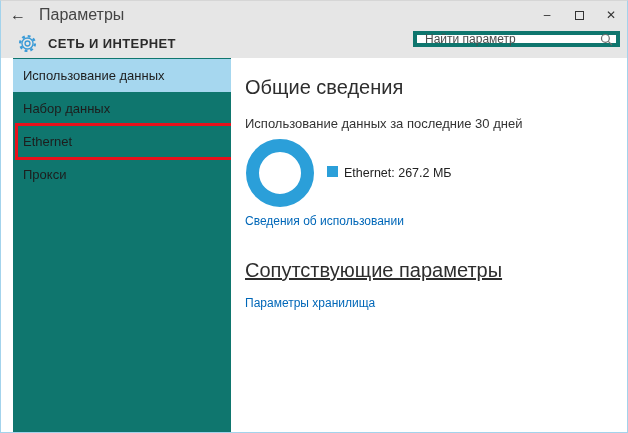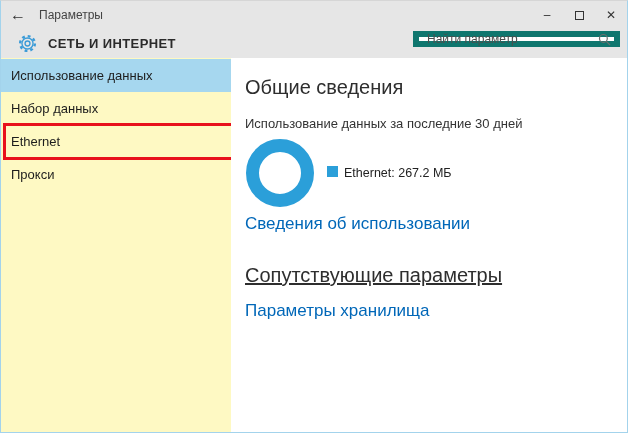--- a/index.html
+++ b/index.html
@@ -13,50 +13,50 @@
   }
 
   
   .titlebar{
     position:absolute; top:0; left:0; right:0; height:28px;
     background:#e6e6e6; display:flex; align-items:center;
   }
   .back-btn{
     width:34px; text-align:center; font-size:16px; color:#333; line-height:28px;
   }
-  .win-title{ font-size:12px; color:#444; margin-left:4px; }
+  .win-title{ font-size:16px; color:#444; margin-left:4px; }
   .win-controls{ margin-left:auto; display:flex; height:100%; }
   .ctrl{
     width:32px; height:100%; display:flex; align-items:center; justify-content:center;
     color:#333; font-size:12px;
   }
   .max-box{ width:9px; height:9px; border:1px solid #333; }
 
   
   .header{
     position:absolute; top:28px; left:0; right:0; height:29px;
     background:#e6e6e6; display:flex; align-items:center;padding-left:8px;
   }
   .gear{ margin-left:9px; width:19px; height:19px; }
   .page-title{ font-size:13px; font-weight:bold; color:#2b2b2b; margin-left:11px; letter-spacing:.4px; }
   .searchbox{
     position:absolute; top:2px; right:7px; width:207px; height:16px;
-    background:#fff; border:6px solid #0f766e; display:flex; align-items:center;
+    background:#fff; border:4px solid #0f766e; display:flex; align-items:center;
   }
   .searchbox input{
     flex:1; border:none; outline:none; background:transparent;
     font-family:inherit; font-size:12px; color:#222; padding:0 4px 0 8px;
   }
   .searchbox input::placeholder{ color:#4d4d4d; opacity:1; }
   .mag{ width:20px; height:20px; display:flex; align-items:center; justify-content:center; }
 
   
   .sidebar{
-    position:absolute; top:57px; left:0; width:270px; bottom:0;
-    background:#fef9c3; padding-top:1px;
+    position:absolute; top:57px; left:12px; width:270px; bottom:0;
+    background:#0f766e; padding-top:1px;
   }
   .nav-item{
     position:relative; height:33px; line-height:33px;
     padding-left:10px; font-size:13px; color:#1d1d1d;
   }
   .nav-item.selected{ background:#a6d7ef; }
   .annotation-box{
     position:absolute; left:2px; right:3px; top:-2px; bottom:-2px;
     border:3px solid #e8111c; pointer-events:none;
   }
@@ -69,21 +69,21 @@
   .h-light{ font-size:20px; font-weight:300; color:#2e2e2e; }
   .caption{ margin-top:17px; font-size:13px; color:#333; }
   .chart-row{ margin-top:8px; display:flex; align-items:center; }
   .donut{
     width:68px; height:68px; border-radius:50%;
     border:13px solid #2b9fd9; margin-left:1px;
   }
   .legend{ display:flex; margin-left:13px; }
   .legend-swatch{ width:11px; height:11px; background:#2b9fd9; }
   .legend-text{ margin-left:6px; font-size:12.5px; color:#222; }
-  .link{ display:inline-block; color:#0067b8; font-size:17px; }
+  .link{ display:inline-block; color:#0067b8; font-size:12px; }
   .link-usage{ margin-top:7px; }
   .h2{ margin-top:30px;text-decoration:underline; }
   .link-storage{ margin-top:14px; }
 </style>
 </head>
 <body>
 
 <div class="window">
 
   <div class="titlebar">

